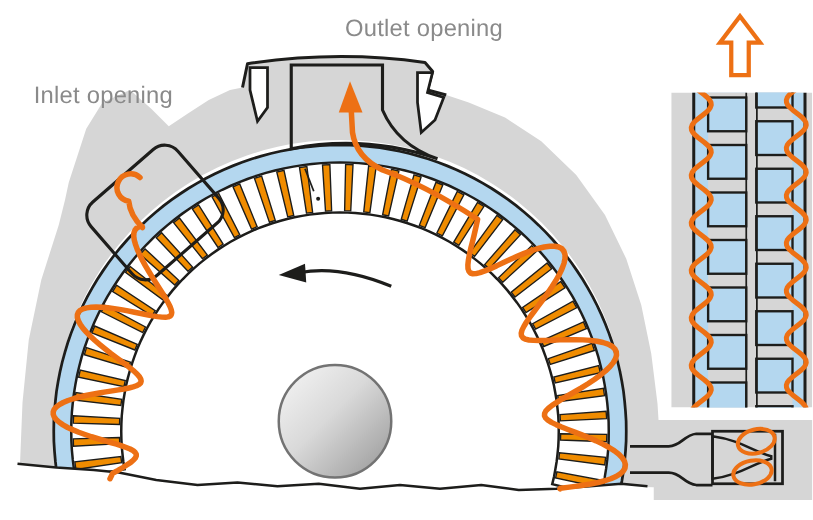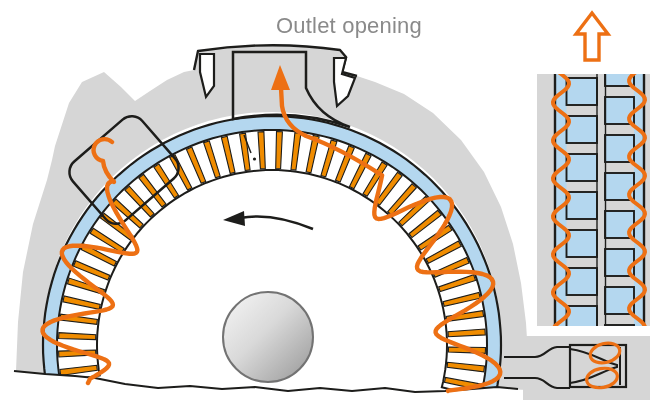--- a/index.html
+++ b/index.html
@@ -1,19 +1,19 @@
 <!DOCTYPE html>
 <html style="--housing-gray: #d6d6d6; --channel-blue: #b4d7ef; --slot-orange: #f08c00; --flow-orange: #ed7014; --outline-black: #1d1d1b; --label-gray: #8a8a8a; --sphere-edge: #737373;"><head>
 <meta charset="utf-8">
 <style>
   html,body{margin:0;padding:0;background:#fff;}
   .stage{position:relative;width:650px;height:416px;background:#fff;overflow:hidden;
          font-family:"Liberation Sans",sans-serif;}
   svg{position:absolute;left:0;top:0;}
-  .label{position:absolute;color:var(--label-gray);font-size:22px;letter-spacing:.2px;white-space:nowrap;}
+  .label{position:absolute;color:var(--label-gray);font-size:19px;letter-spacing:.2px;white-space:nowrap;}
   #inlet-label{left:27px;top:66px;}
   #outlet-label{left:276px;top:13px;}
   .housing{fill:var(--housing-gray);stroke:none;}
   .grayfill{fill:var(--housing-gray);}
   .bluefill{fill:var(--channel-blue);}
   .outline{stroke:var(--outline-black);fill:none;}
   .blk2{stroke-width:2.2;}
   .flow{stroke:var(--flow-orange);fill:none;stroke-linecap:round;stroke-linejoin:round;}
 </style>
 </head>
@@ -169,14 +169,15 @@
       <path d="M 504,357 L 535,357 C 545,357 547,348 557,347 L 570,347" class="outline blk2"></path>
       <path d="M 504,378 L 535,378 C 545,378 547,387 557,388 L 570,388" class="outline blk2"></path>
       <rect x="570" y="345" width="56" height="42" class="bluefill outline blk2"></rect>
       <line x1="620" y1="347" x2="620" y2="385" class="outline" stroke-width="2"></line>
       <path d="M 570,349 C 592,352 602,361 617,365 L 617,367 C 602,371 592,380 570,383 Z" class="grayfill outline" stroke-width="2"></path>
       <ellipse cx="605" cy="353" rx="15" ry="9.5" transform="rotate(-14 605 353)" class="flow" stroke-width="3.2"></ellipse>
       <ellipse cx="602" cy="378" rx="15.5" ry="9.5" transform="rotate(-10 602 378)" class="flow" stroke-width="3.2"></ellipse>
     </g>
   </svg>
 
+  <div class="label" id="inlet-label">Inlet opening</div>
   <div class="label" id="outlet-label">Outlet opening</div>
 </div>
 
 </body></html>

